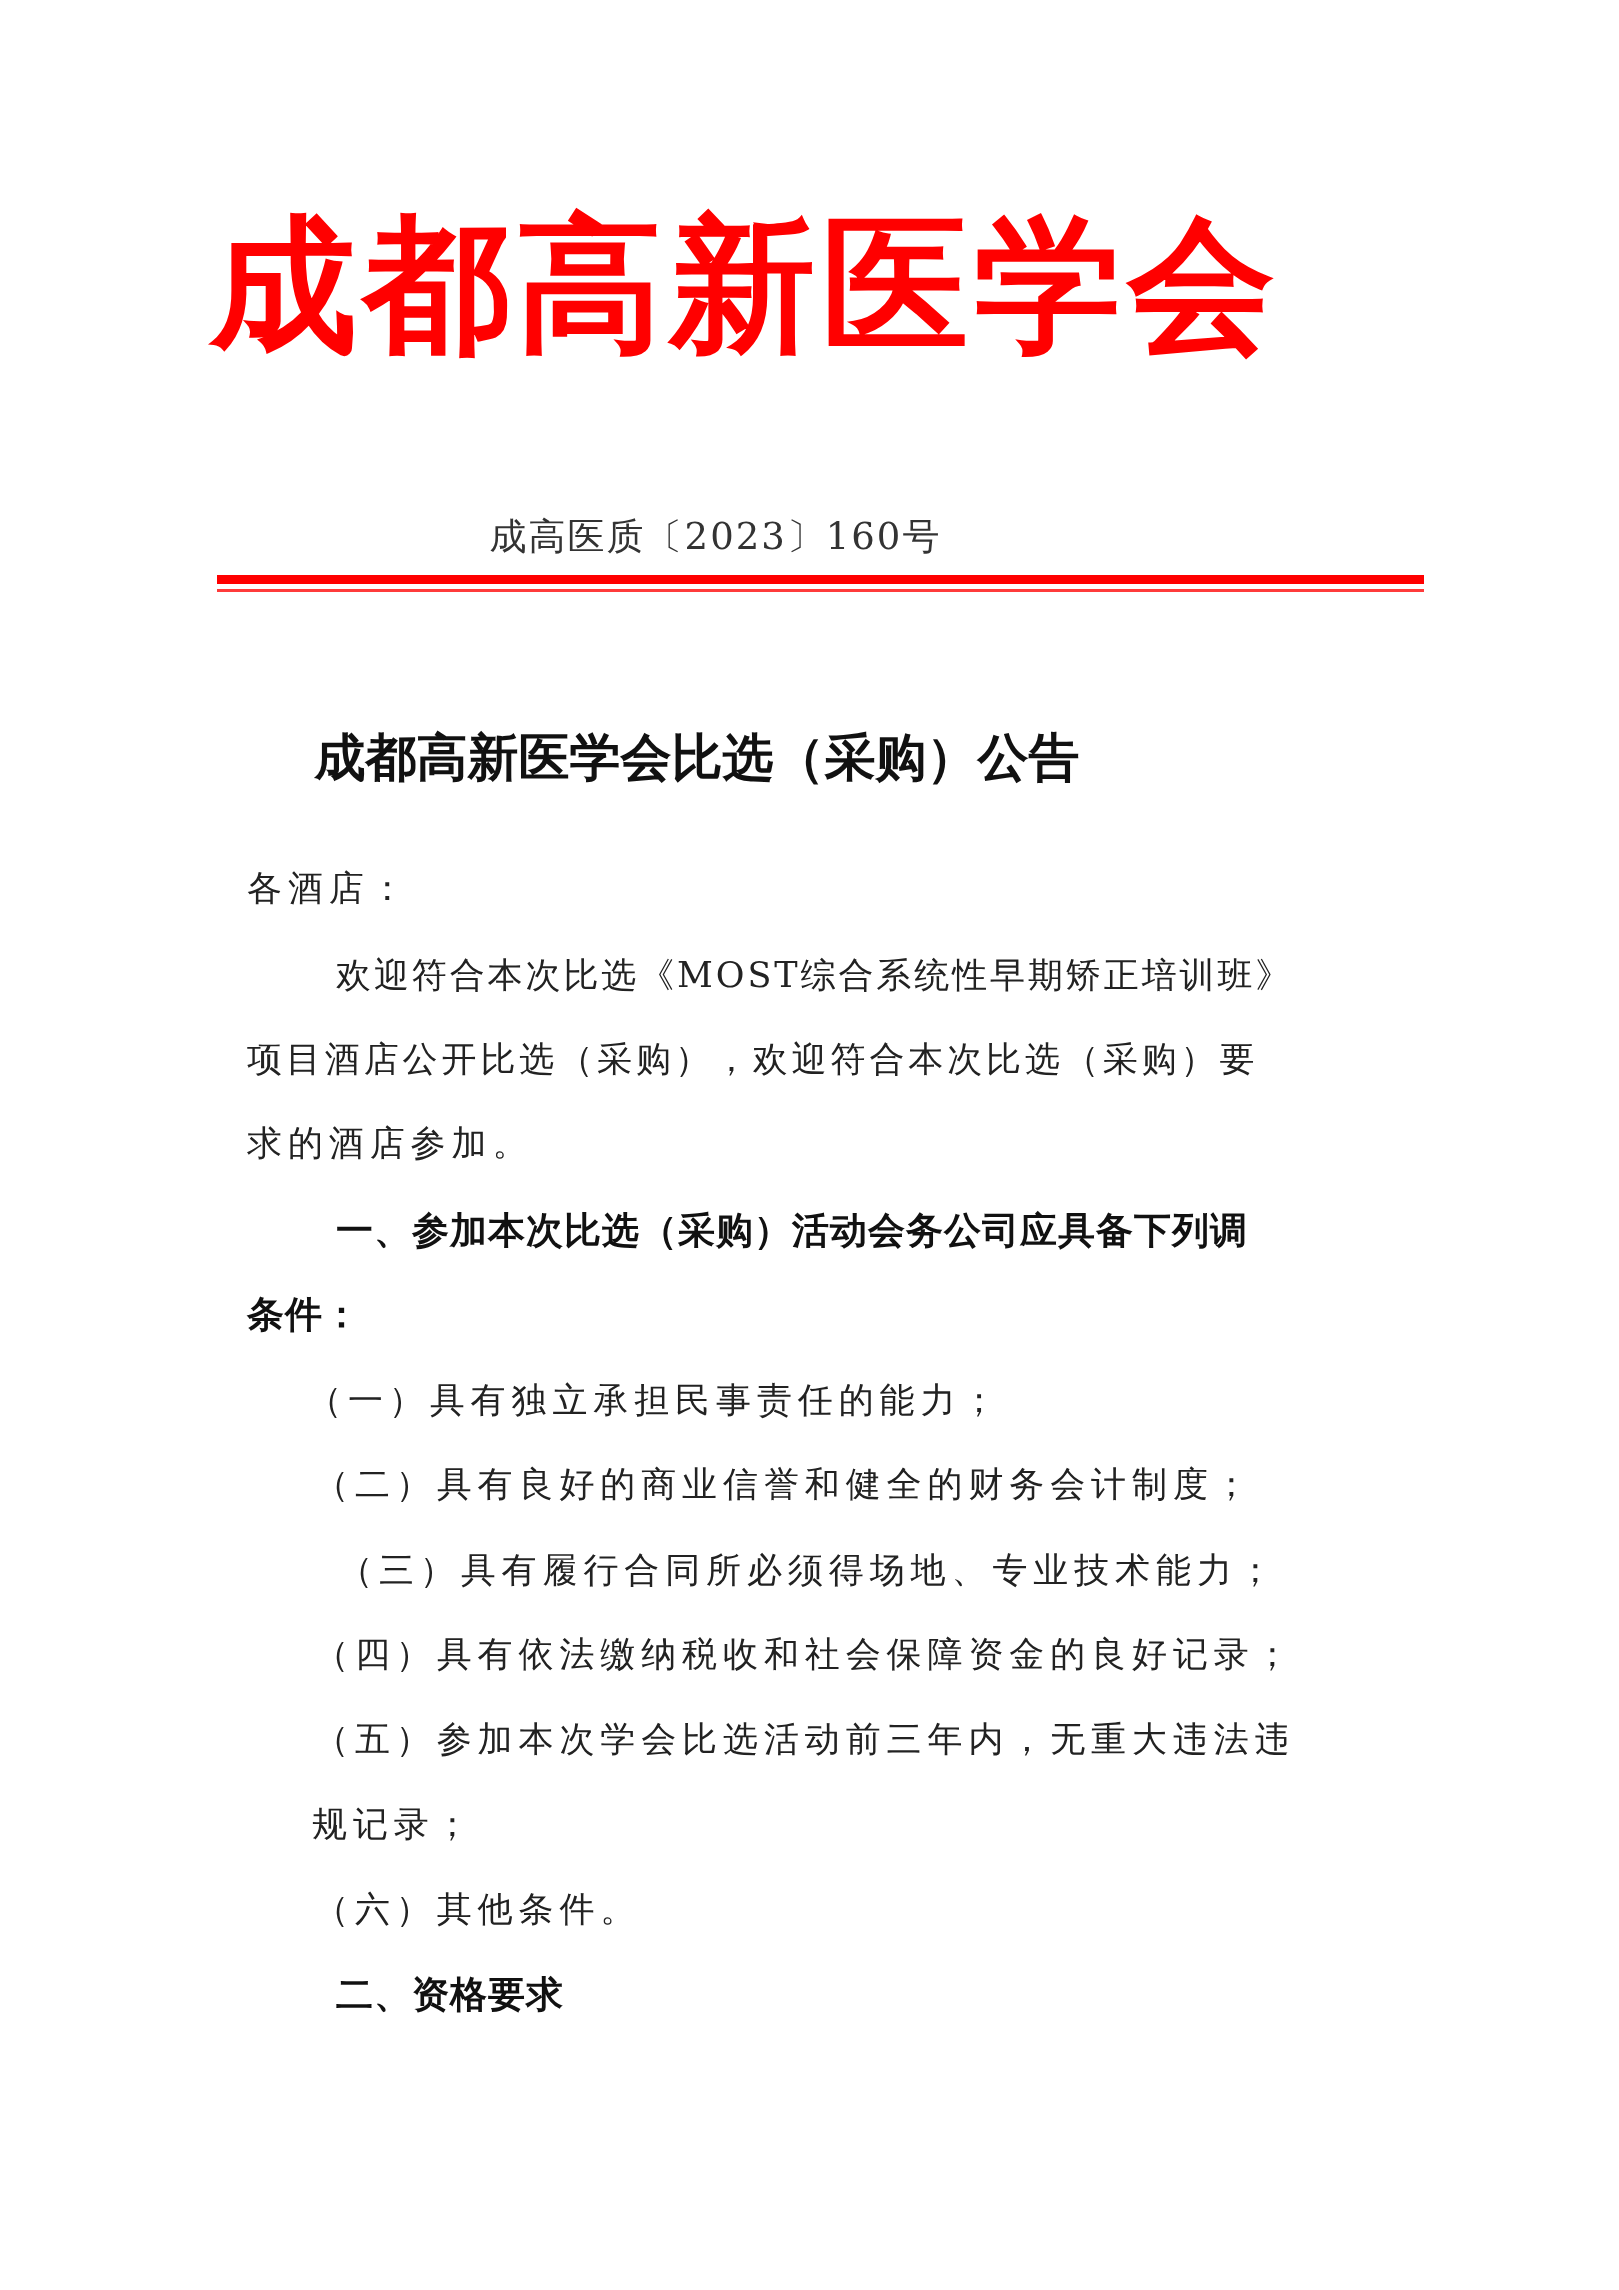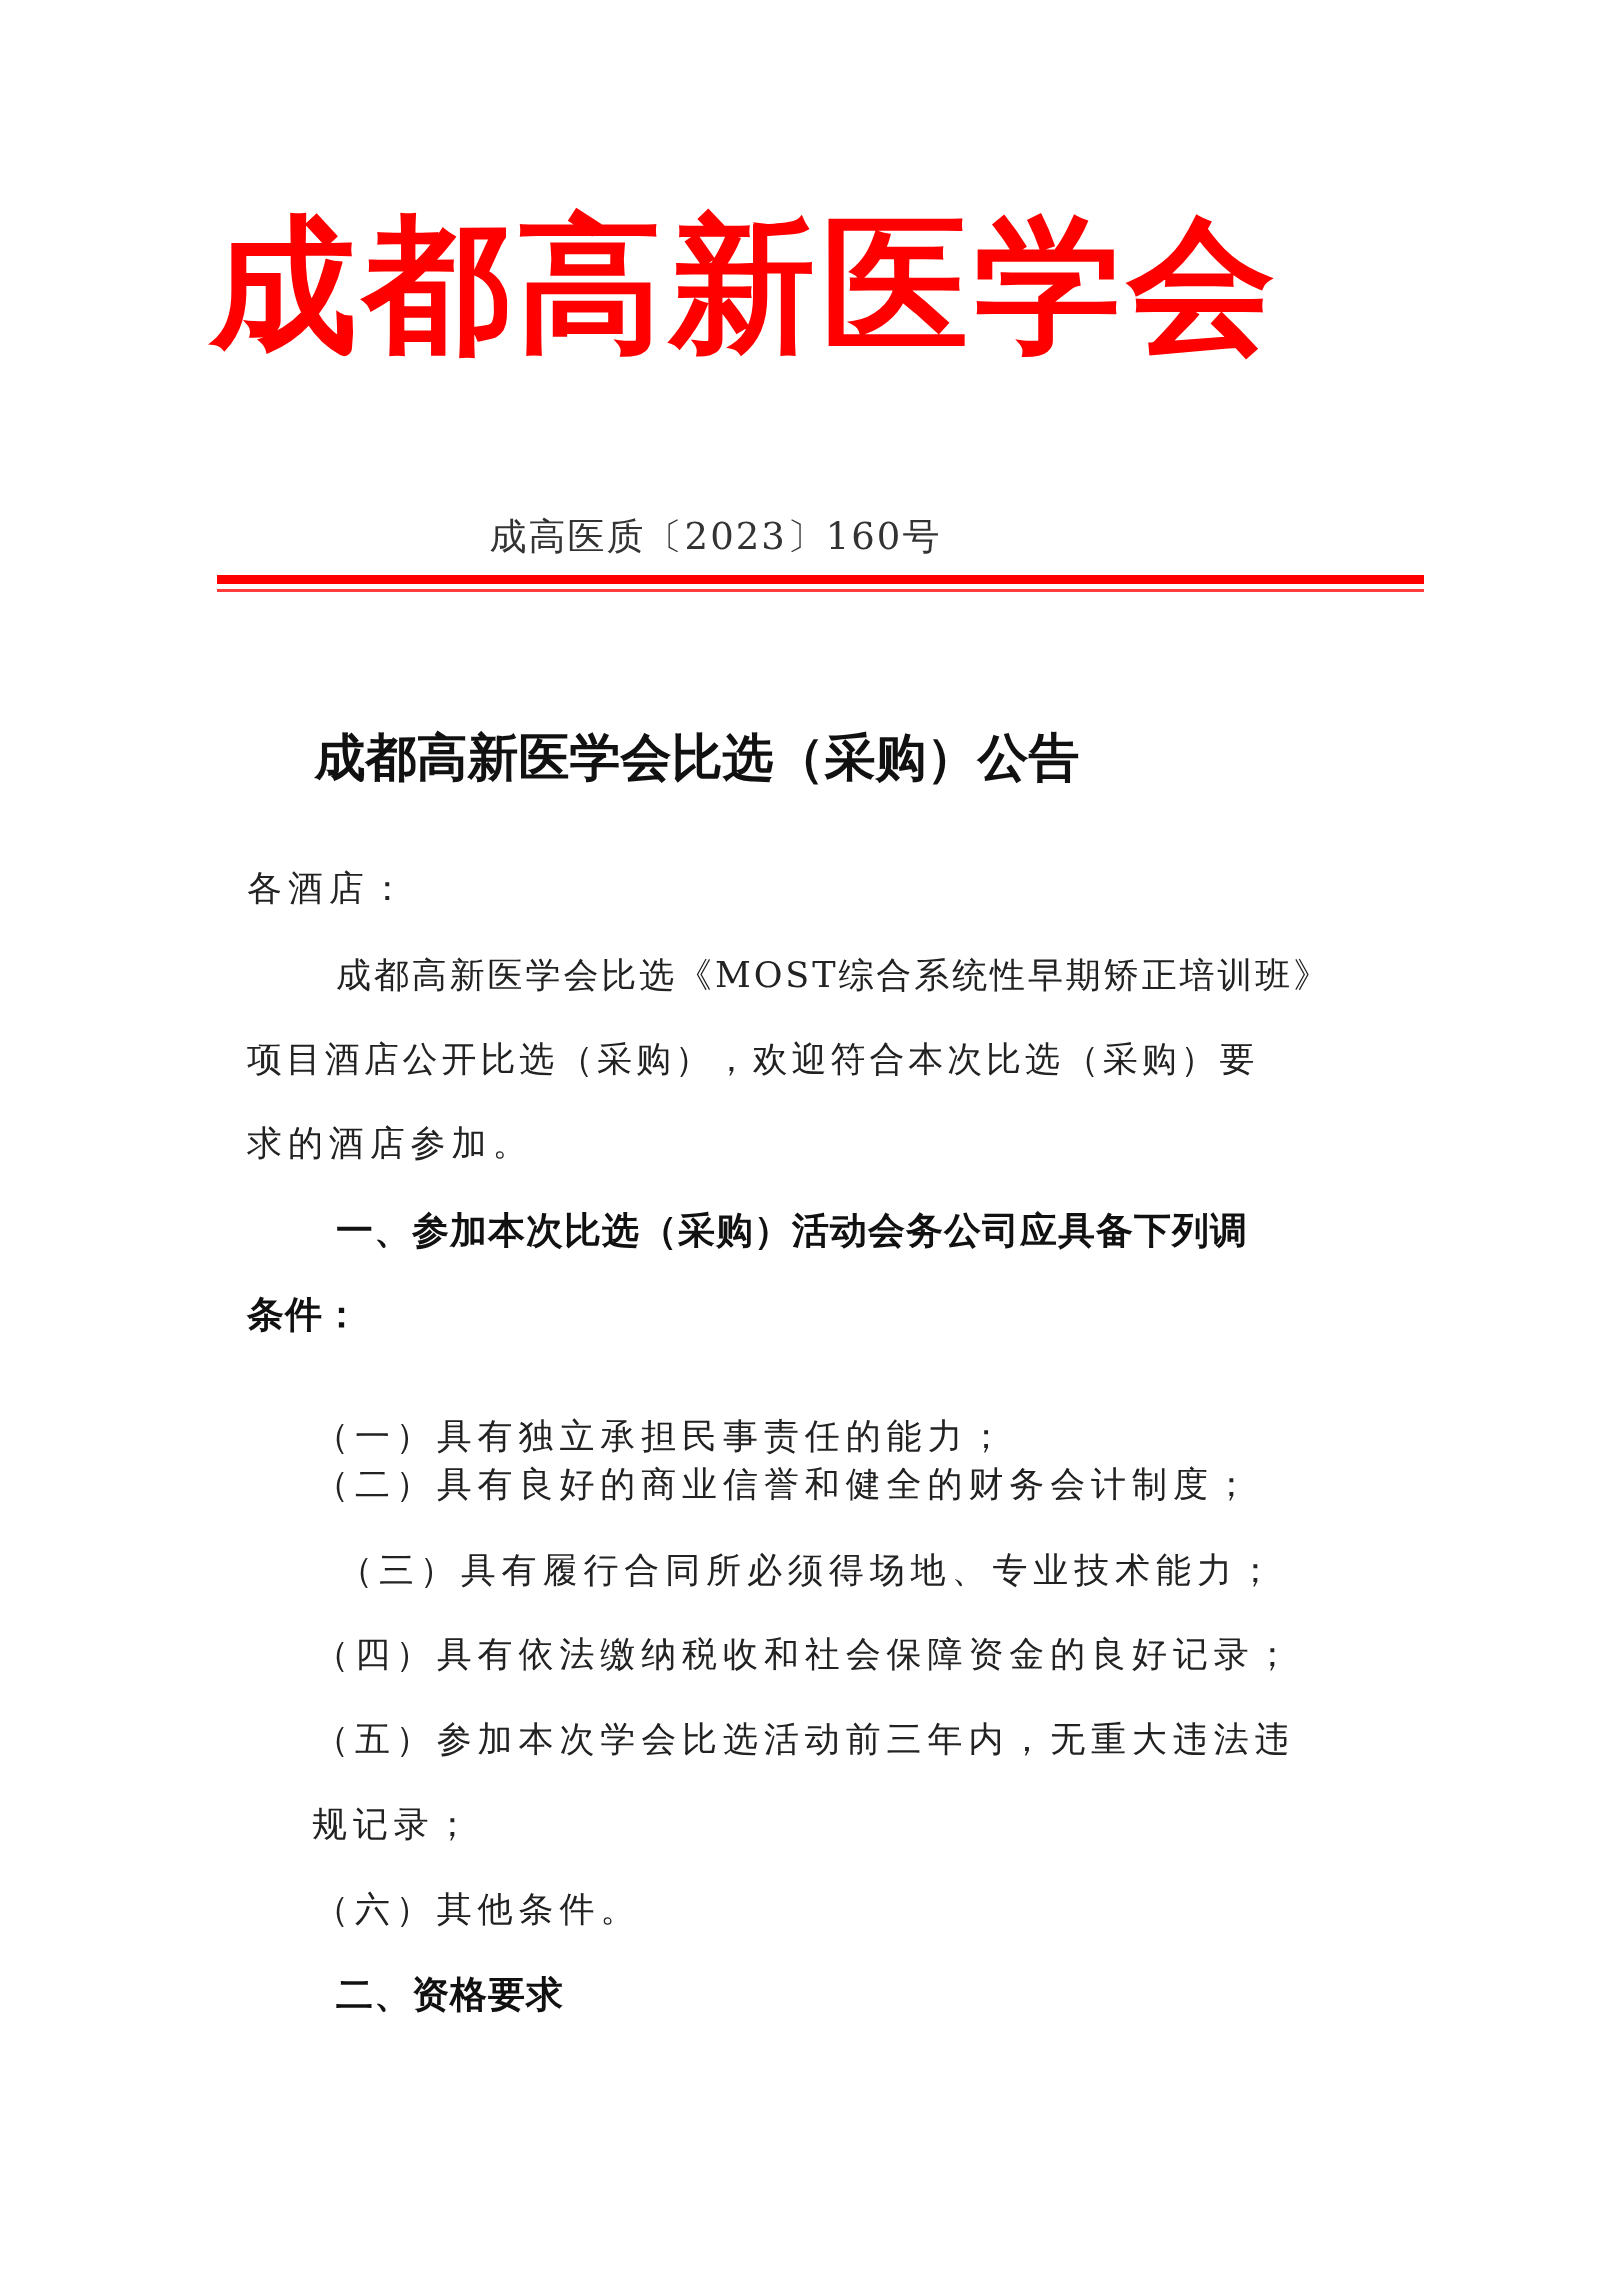--- a/index.html
+++ b/index.html
@@ -32,28 +32,28 @@
 
 <div class="abs docno">成高医质〔2023〕160号</div>
 
 <div class="abs rule-thick"></div>
 <div class="abs rule-thin"></div>
 
 <div class="abs title">成都高新医学会比选（采购）公告</div>
 
 <div class="abs p" style="left:247px; top:864px;">各酒店：</div>
 
-<div class="abs p" style="left:336px; top:951px; letter-spacing:2.9px;">成都高新医学会比选《MOST综合系统性早期矫正培训班》</div>
+<div class="abs p" style="left:336px; top:951px; letter-spacing:2.9px;">欢迎符合本次比选《MOST综合系统性早期矫正培训班》</div>
 <div class="abs p" style="left:247px; top:1035px; letter-spacing:3.9px;">项目酒店公开比选（采购），欢迎符合本次比选（采购）要</div>
 <div class="abs p" style="left:247px; top:1119px;">求的酒店参加。</div>
 
 <div class="abs h" style="left:336px; top:1206px;">一、参加本次比选（采购）活动会务公司应具备下列调</div>
 <div class="abs h" style="left:247px; top:1290px;">条件：</div>
 
-<div class="abs p" style="left:314px; top:1376px;margin-top:36px;">（一）具有独立承担民事责任的能力；</div>
+<div class="abs p" style="left:307px; top:1376px;">（一）具有独立承担民事责任的能力；</div>
 <div class="abs p" style="left:314px; top:1460px;">（二）具有良好的商业信誉和健全的财务会计制度；</div>
 <div class="abs p" style="left:314px; top:1546px;margin-left:24px;">（三）具有履行合同所必须得场地、专业技术能力；</div>
 <div class="abs p" style="left:314px; top:1630px;">（四）具有依法缴纳税收和社会保障资金的良好记录；</div>
 <div class="abs p" style="left:314px; top:1715px;">（五）参加本次学会比选活动前三年内，无重大违法违</div>
 <div class="abs p" style="left:312px; top:1800px;">规记录；</div>
 <div class="abs p" style="left:314px; top:1885px;">（六）其他条件。</div>
 
 <div class="abs h" style="left:336px; top:1970px;">二、资格要求</div>
 
 

